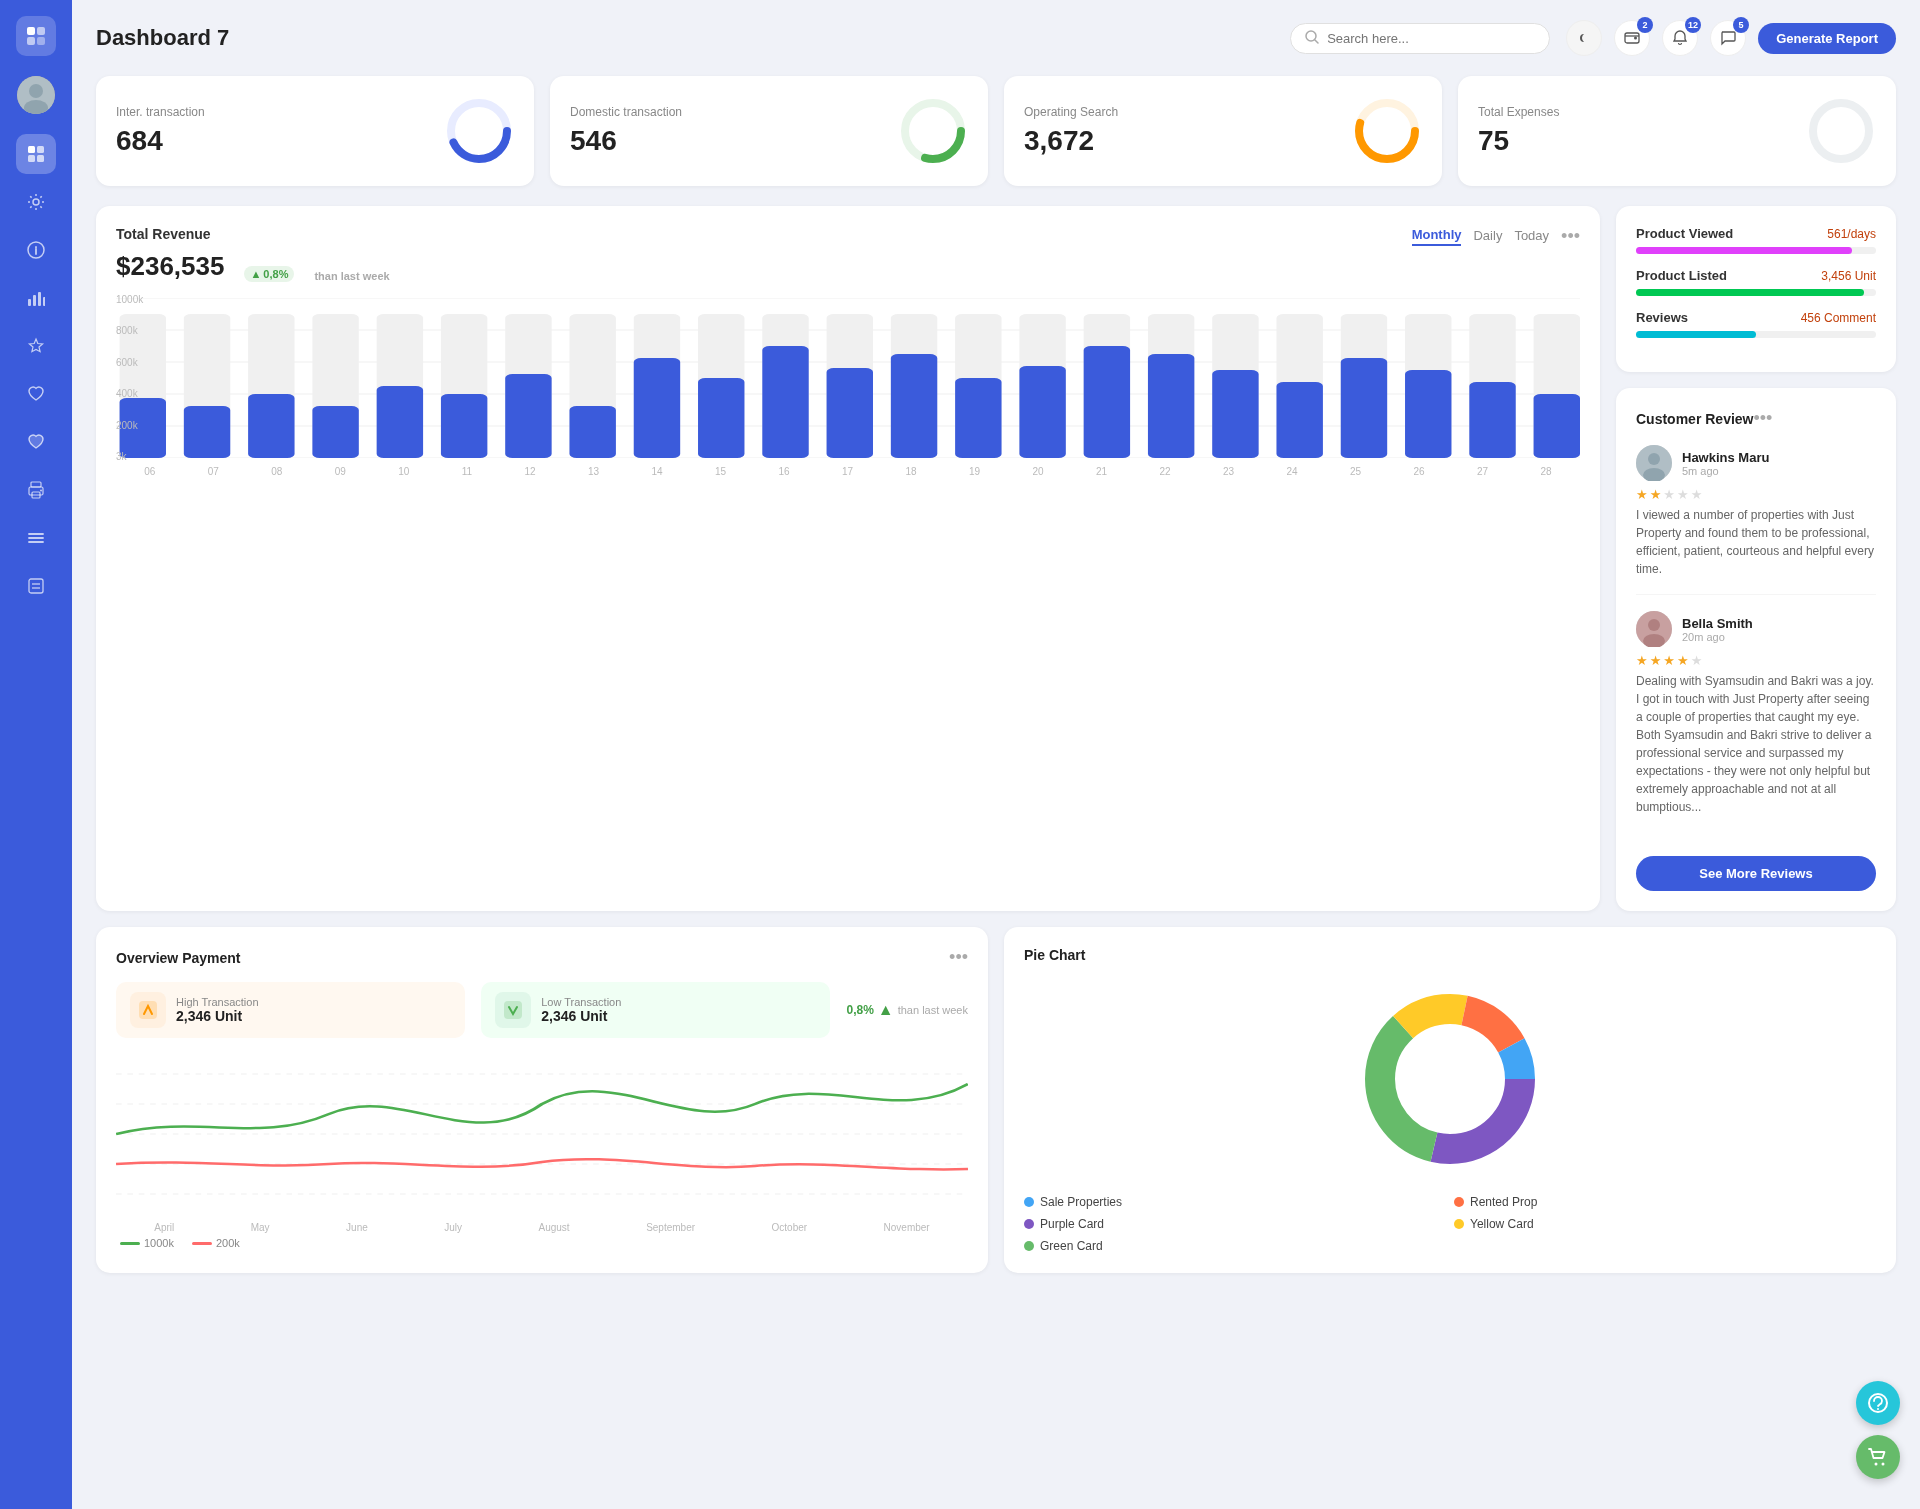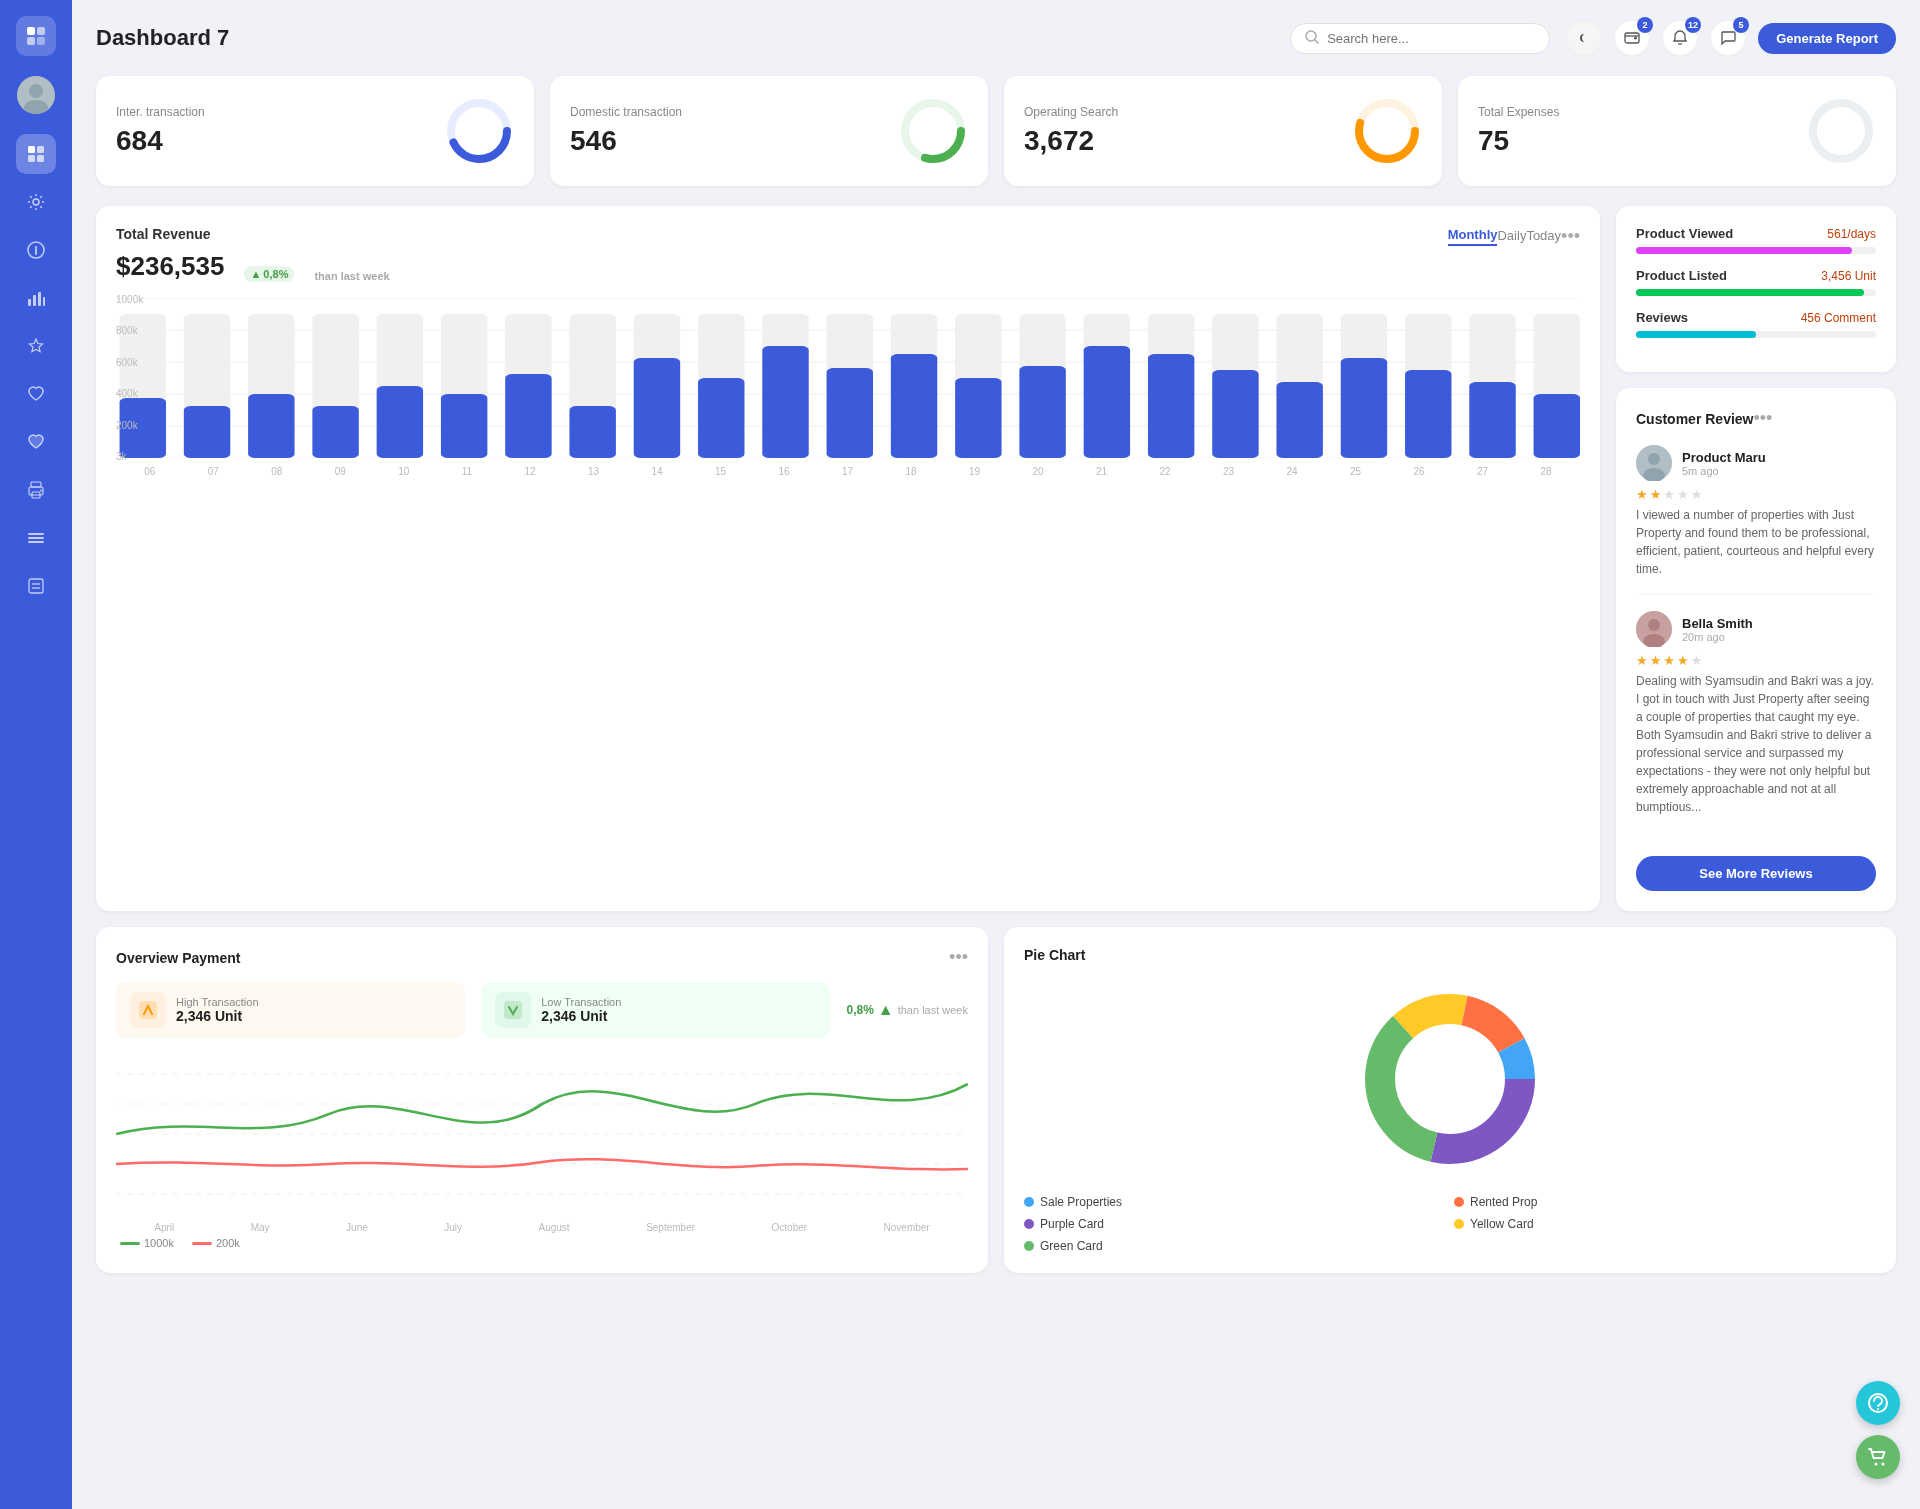--- a/index.html
+++ b/index.html
@@ -160,21 +160,21 @@
       background: white;
       border-radius: 14px;
       padding: 20px;
       box-shadow: 0 1px 4px rgba(0,0,0,0.06);
     }
     .revenue-header {
       display: flex; align-items: flex-start; justify-content: space-between;
       margin-bottom: 4px;
     }
     .revenue-title { font-size: 14px; font-weight: 600; color: #333; }
-    .revenue-tabs { display: flex; align-items: center; }
+    .revenue-tabs { display: flex; align-items: center; gap: 12px; }
     .rev-tab {
       font-size: 13px; color: #888; cursor: pointer; padding-bottom: 2px;
     }
     .rev-tab.active { color: #3b5bdb; border-bottom: 2px solid #3b5bdb; font-weight: 600; }
     .revenue-amount {
       font-size: 26px; font-weight: 700; color: #222;
       display: flex; align-items: flex-end; gap: 20px;
       margin-bottom: 16px;
     }
     .revenue-badge {
@@ -640,21 +640,21 @@
         <div class="review-item">
           <div class="review-top">
             <div class="review-avatar">
               <svg width="36" height="36" viewBox="0 0 36 36">
                 <circle cx="18" cy="18" r="18" fill="#b0bec5"></circle>
                 <circle cx="18" cy="14" r="6" fill="#90a4ae"></circle>
                 <ellipse cx="18" cy="30" rx="11" ry="7" fill="#90a4ae"></ellipse>
               </svg>
             </div>
             <div class="review-meta">
-              <div class="review-name">Product Maru</div>
+              <div class="review-name">Hawkins Maru</div>
               <div class="review-time">5m ago</div>
             </div>
           </div>
           <div class="review-stars">
             <span>★</span>
               <span>★</span>
               <span class="star-empty">★</span>
               <span class="star-empty">★</span>
               <span class="star-empty">★</span>
           </div>

